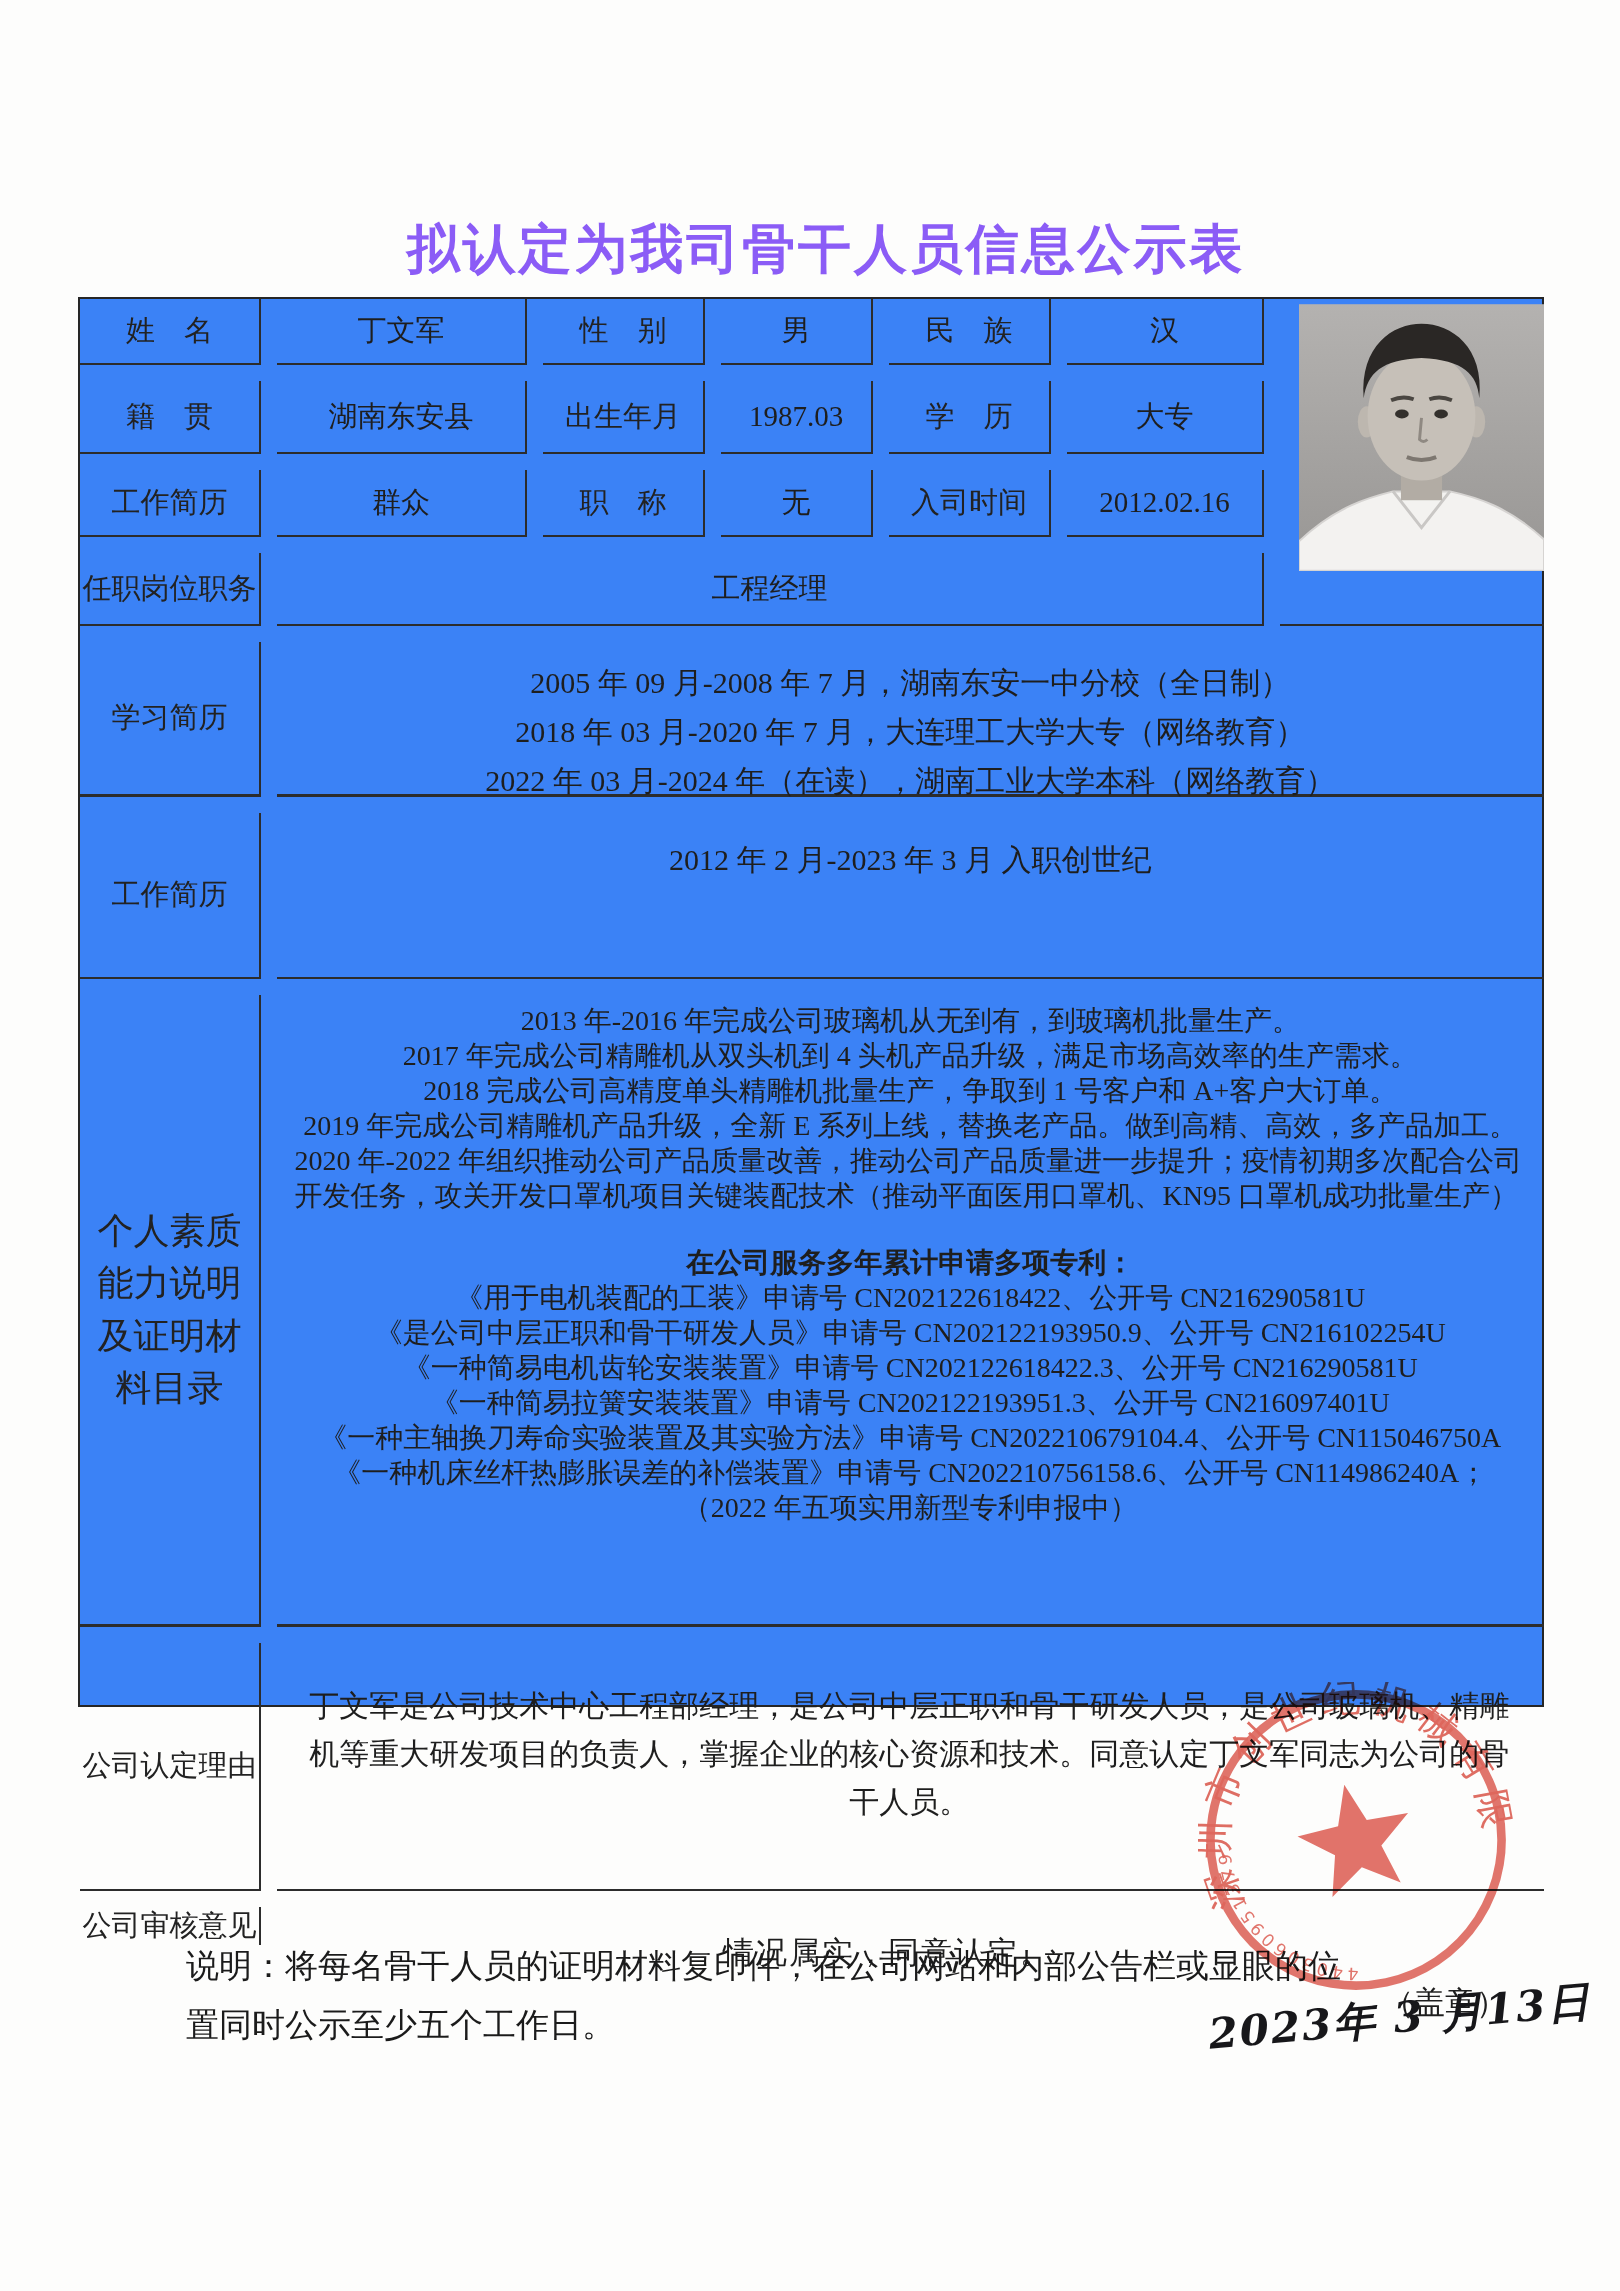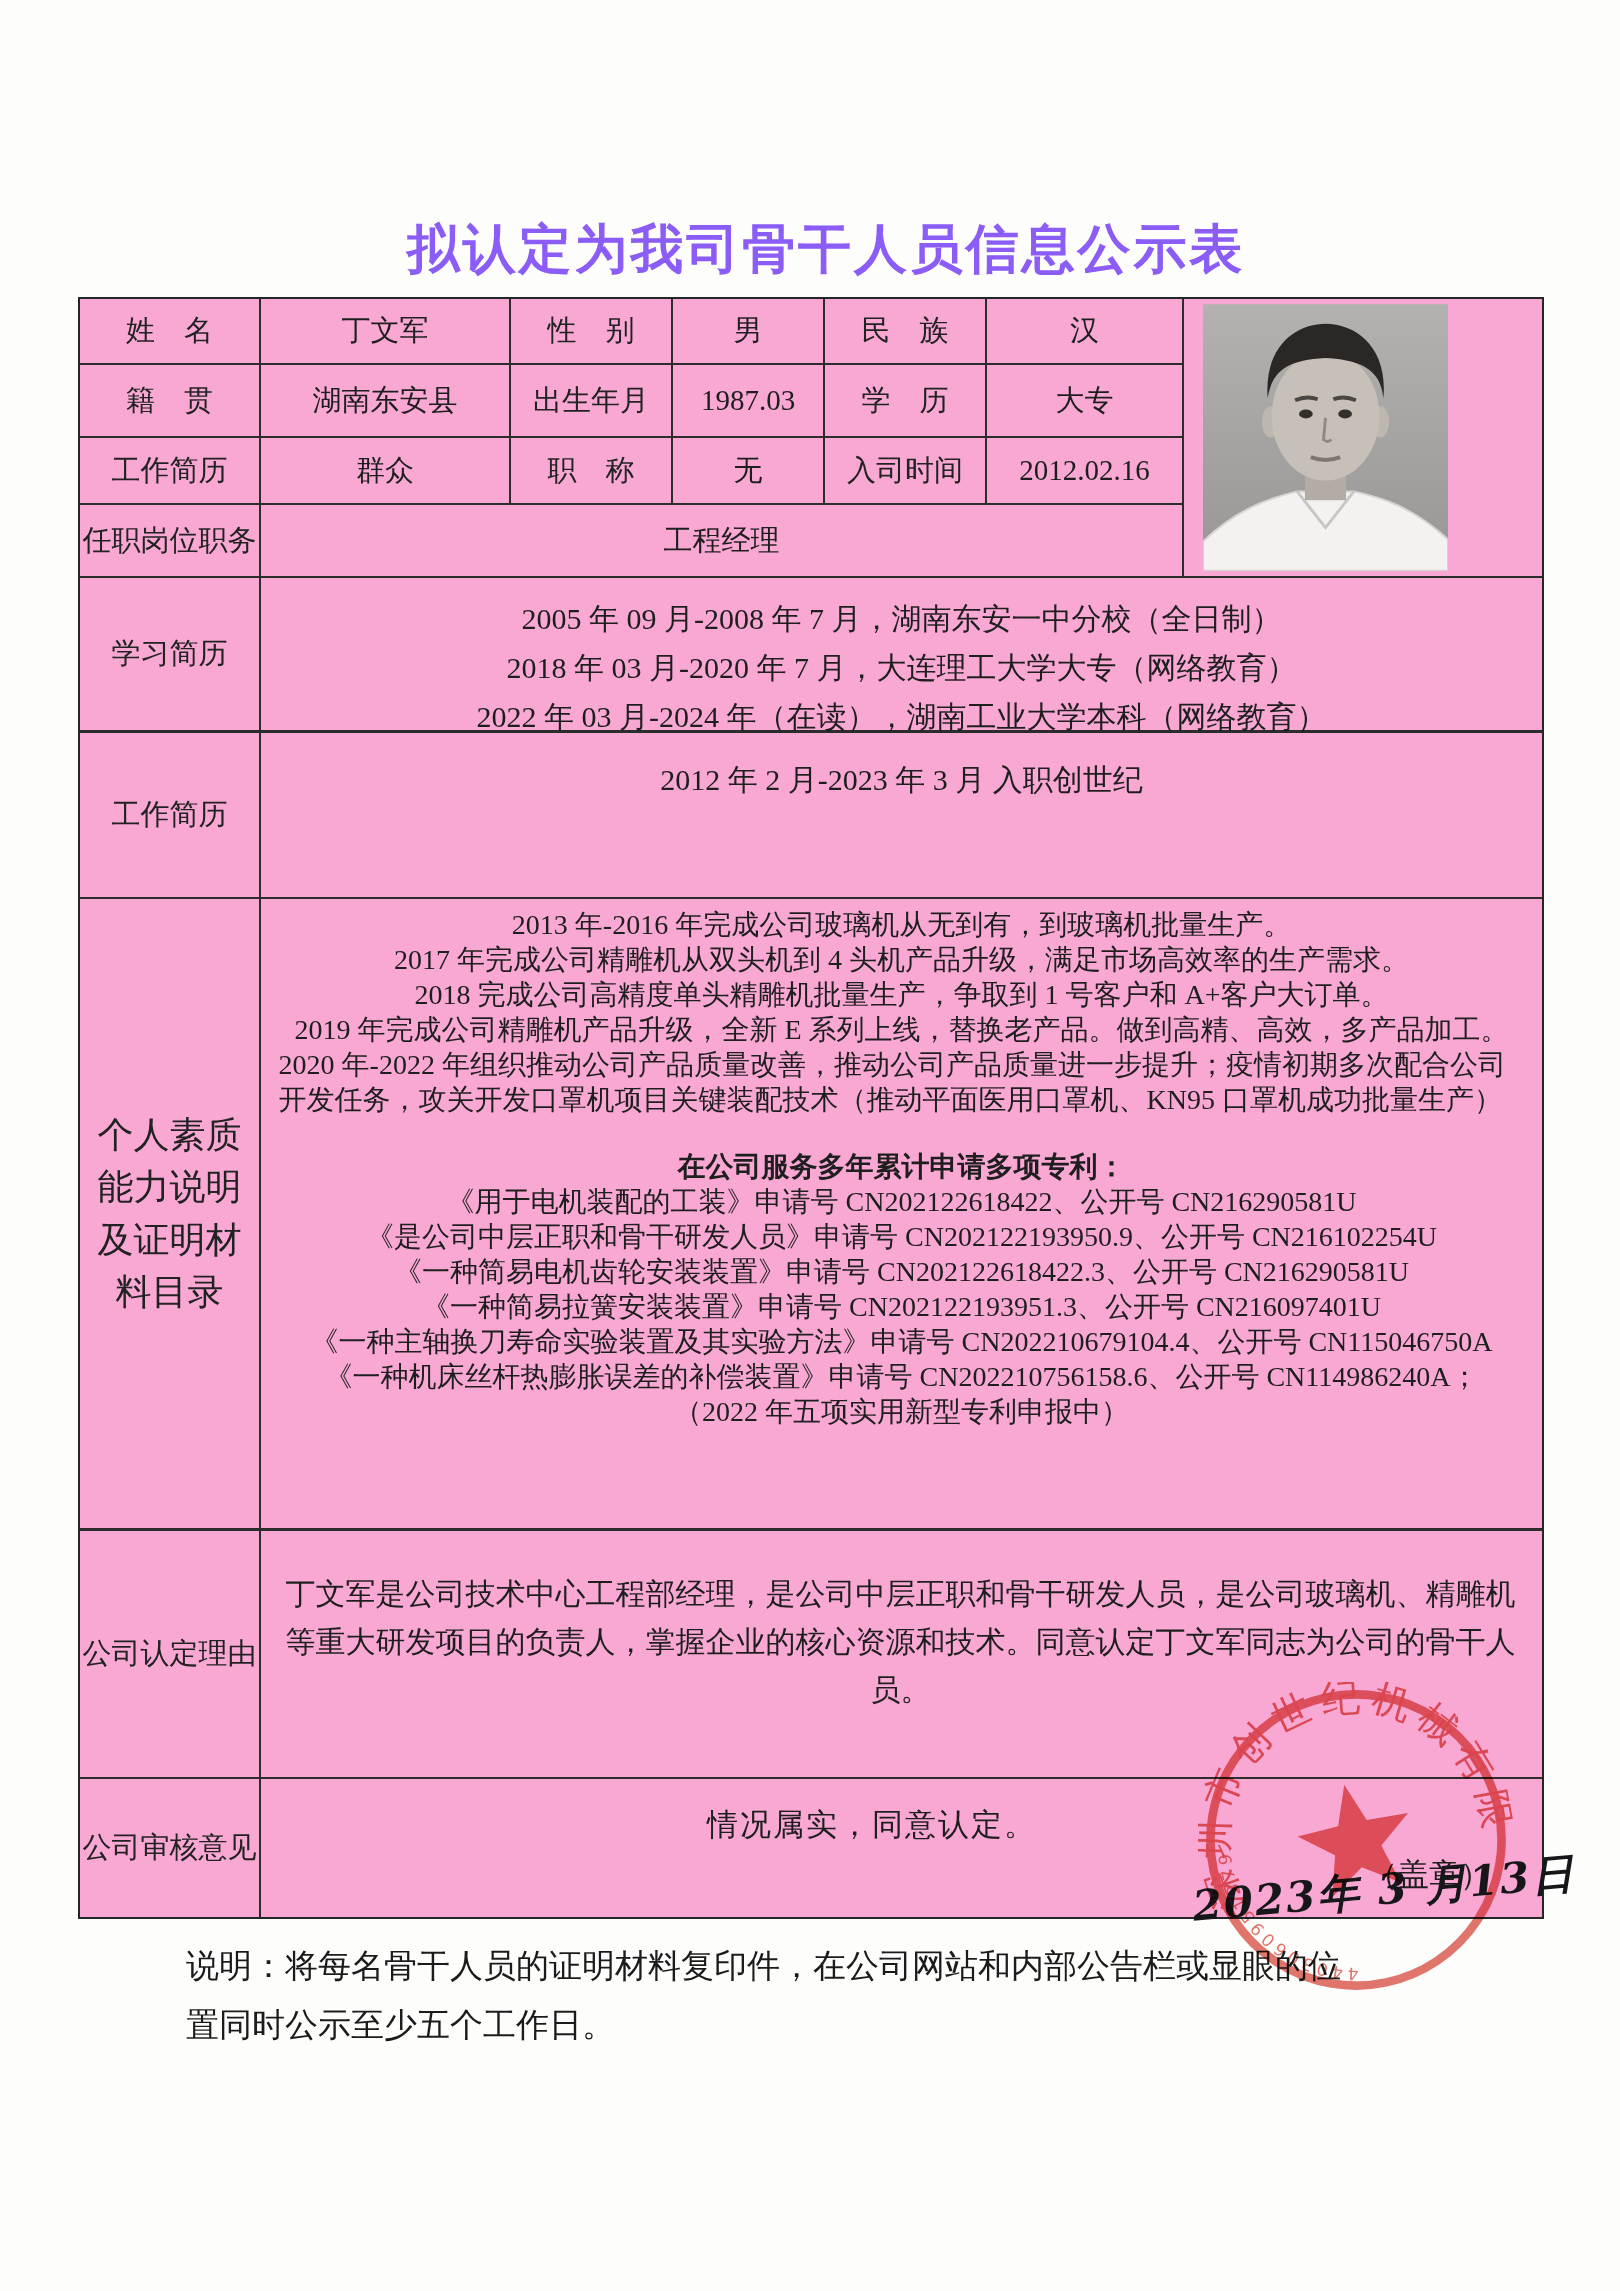--- a/index.html
+++ b/index.html
@@ -10,26 +10,27 @@
     font-family: "Liberation Serif", "DejaVu Serif", serif;
     color: #1e1e1e;
     overflow: hidden;
   }
   .doc-title {
     position: absolute; top: 214px; left: 16px; width: 100%;
     text-align: center; font-size: 53px; font-weight: bold; letter-spacing: 2.9px;
     color: #8b5cf6;
   }
   .form {
-    position: absolute; left: 78px; top: 297px; width: 1466px; height: 1622px;
+    position: absolute; left: 78px; top: 297px; width: 1466px; height: 1410px;
     border: 2.9px solid #262626;
     display: grid;
     grid-template-columns: 181px 250px 162px 152px 162px 197px 1fr;
     grid-template-rows: 66px 73px 67px 73px 155px 166px 632px 248px 1fr;
-    background: #f9a8d4;
+    background: #3b82f6;
+    gap: 16px;
   }
   .cell {
     border-right: 2px solid #2c2c2c;
     border-bottom: 2px solid #2c2c2c;
     display: flex; align-items: center; justify-content: center;
     font-size: 29px; line-height: 1.3; text-align: center;
     overflow: visible;
   }
   .no-r { border-right: none; }
   .no-b { border-bottom: none; }

